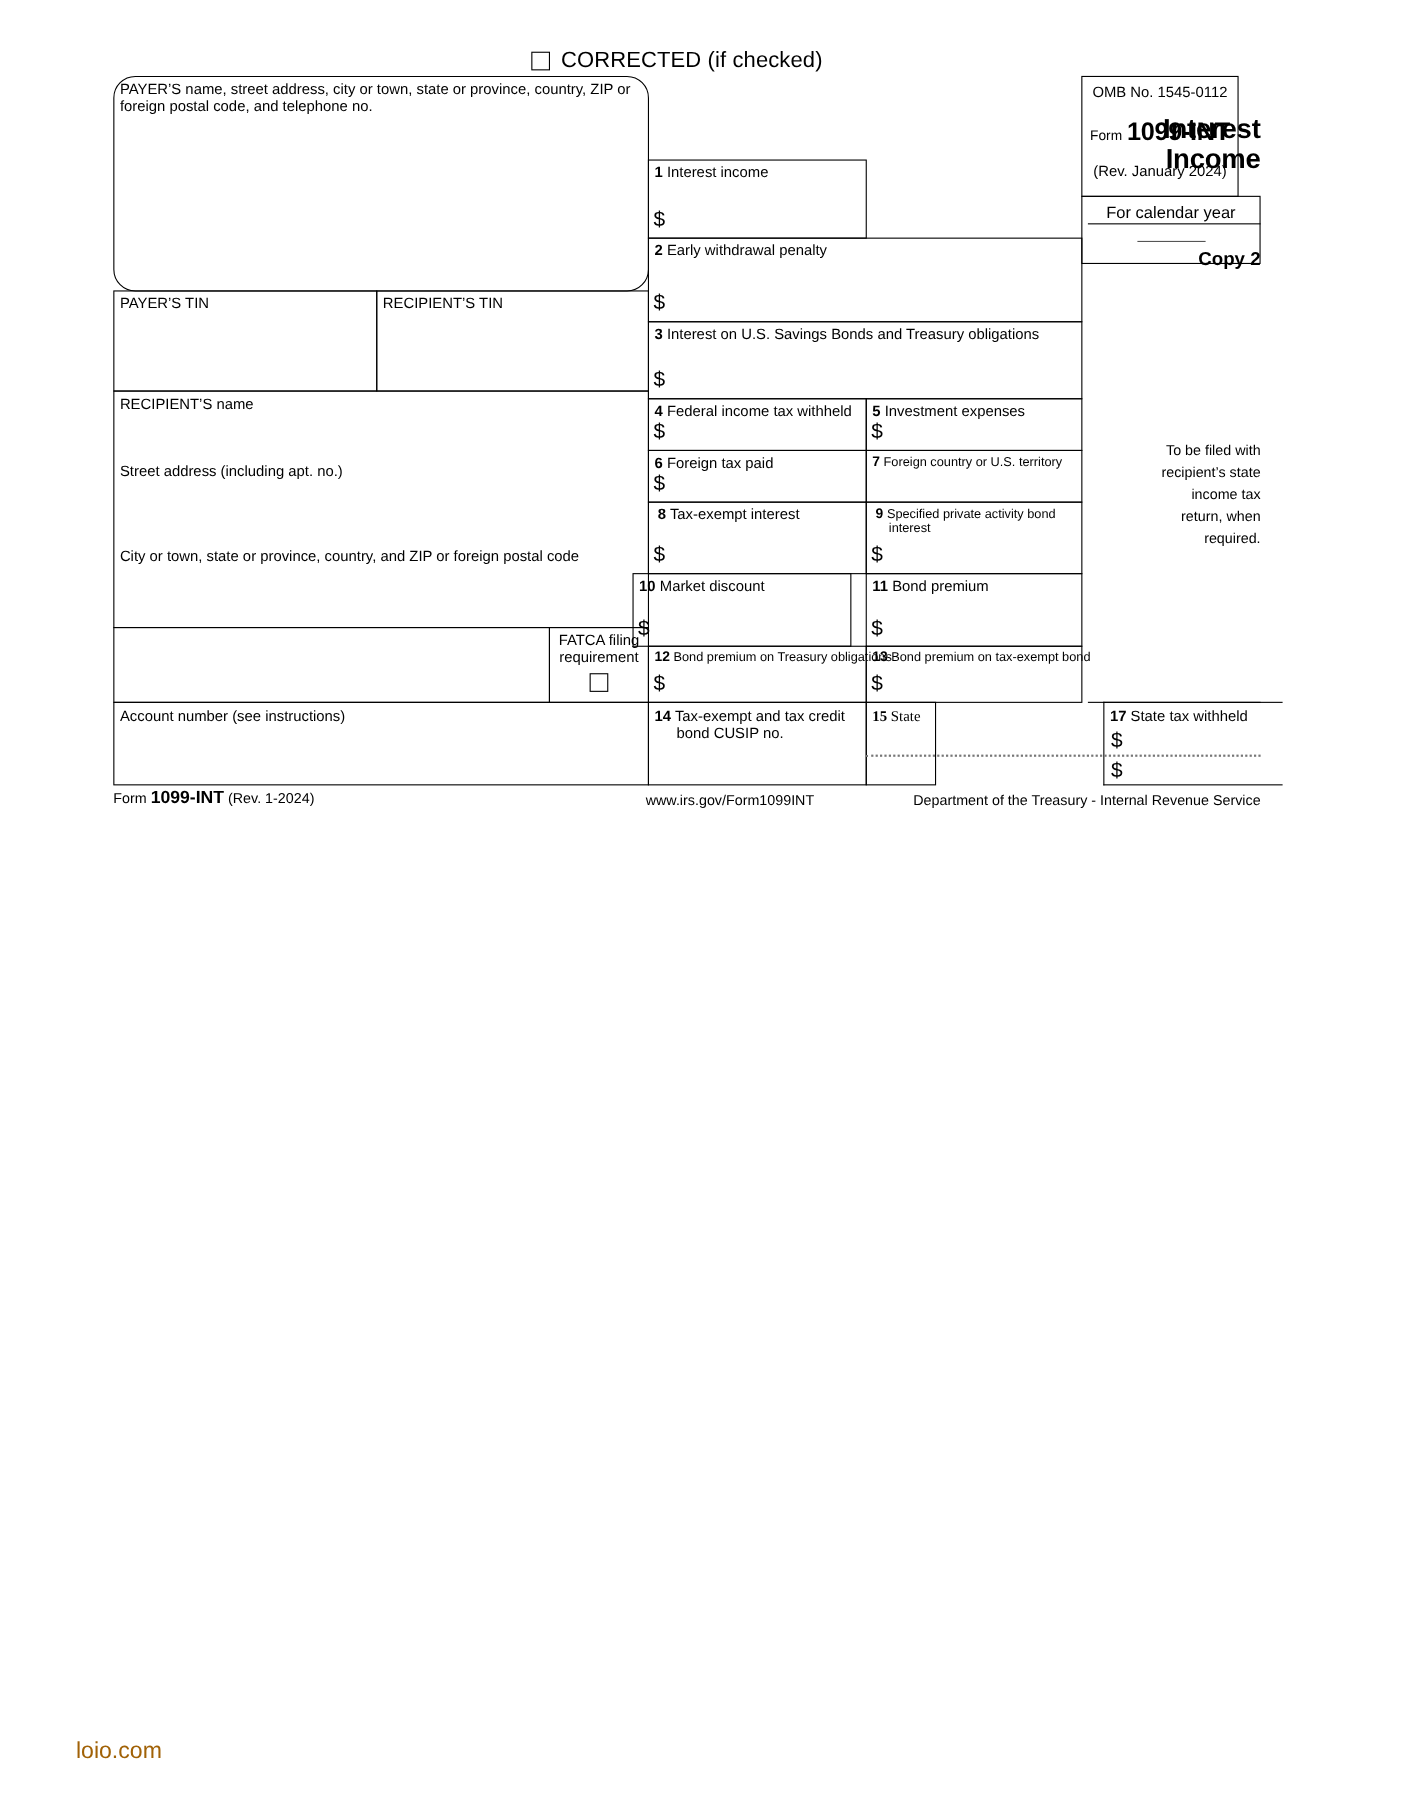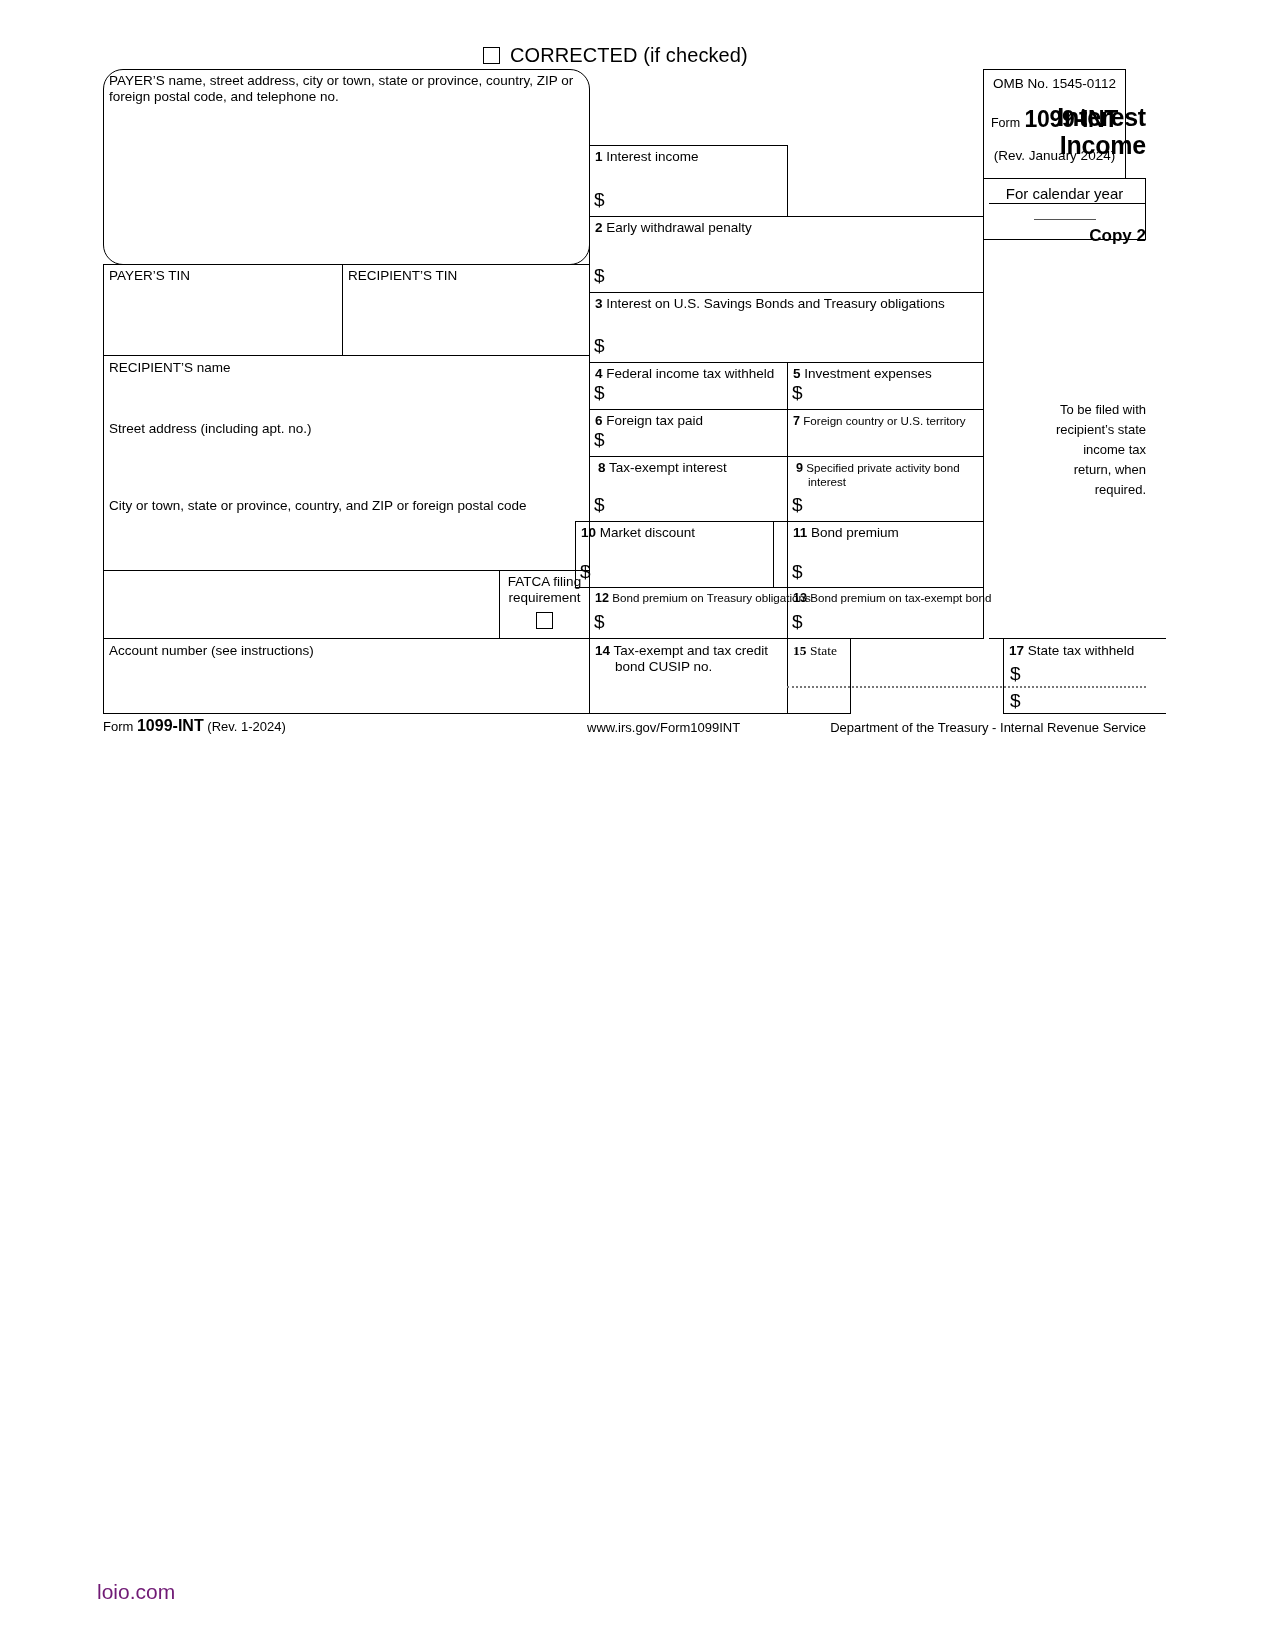--- a/index.html
+++ b/index.html
@@ -193,25 +193,25 @@
     white-space: nowrap;
   }
   .footer .right {
     position: absolute; right: 0; top: 2px;
     font-size: 13px;
     white-space: nowrap;
   }
 
   .watermark {
     position: absolute;
-    left: 97px;
+    left: 69px;
     top: 1580px;
     font-size: 21px;
     line-height: 24px;
-    color: #701a75;
+    color: #a16207;
   }
 </style>
 </head>
 <body>
 
 <div class="page">
 
   <div class="corrected-row">
     <div class="corrected-box"></div>
     <div class="corrected-label">CORRECTED (if checked)</div>

